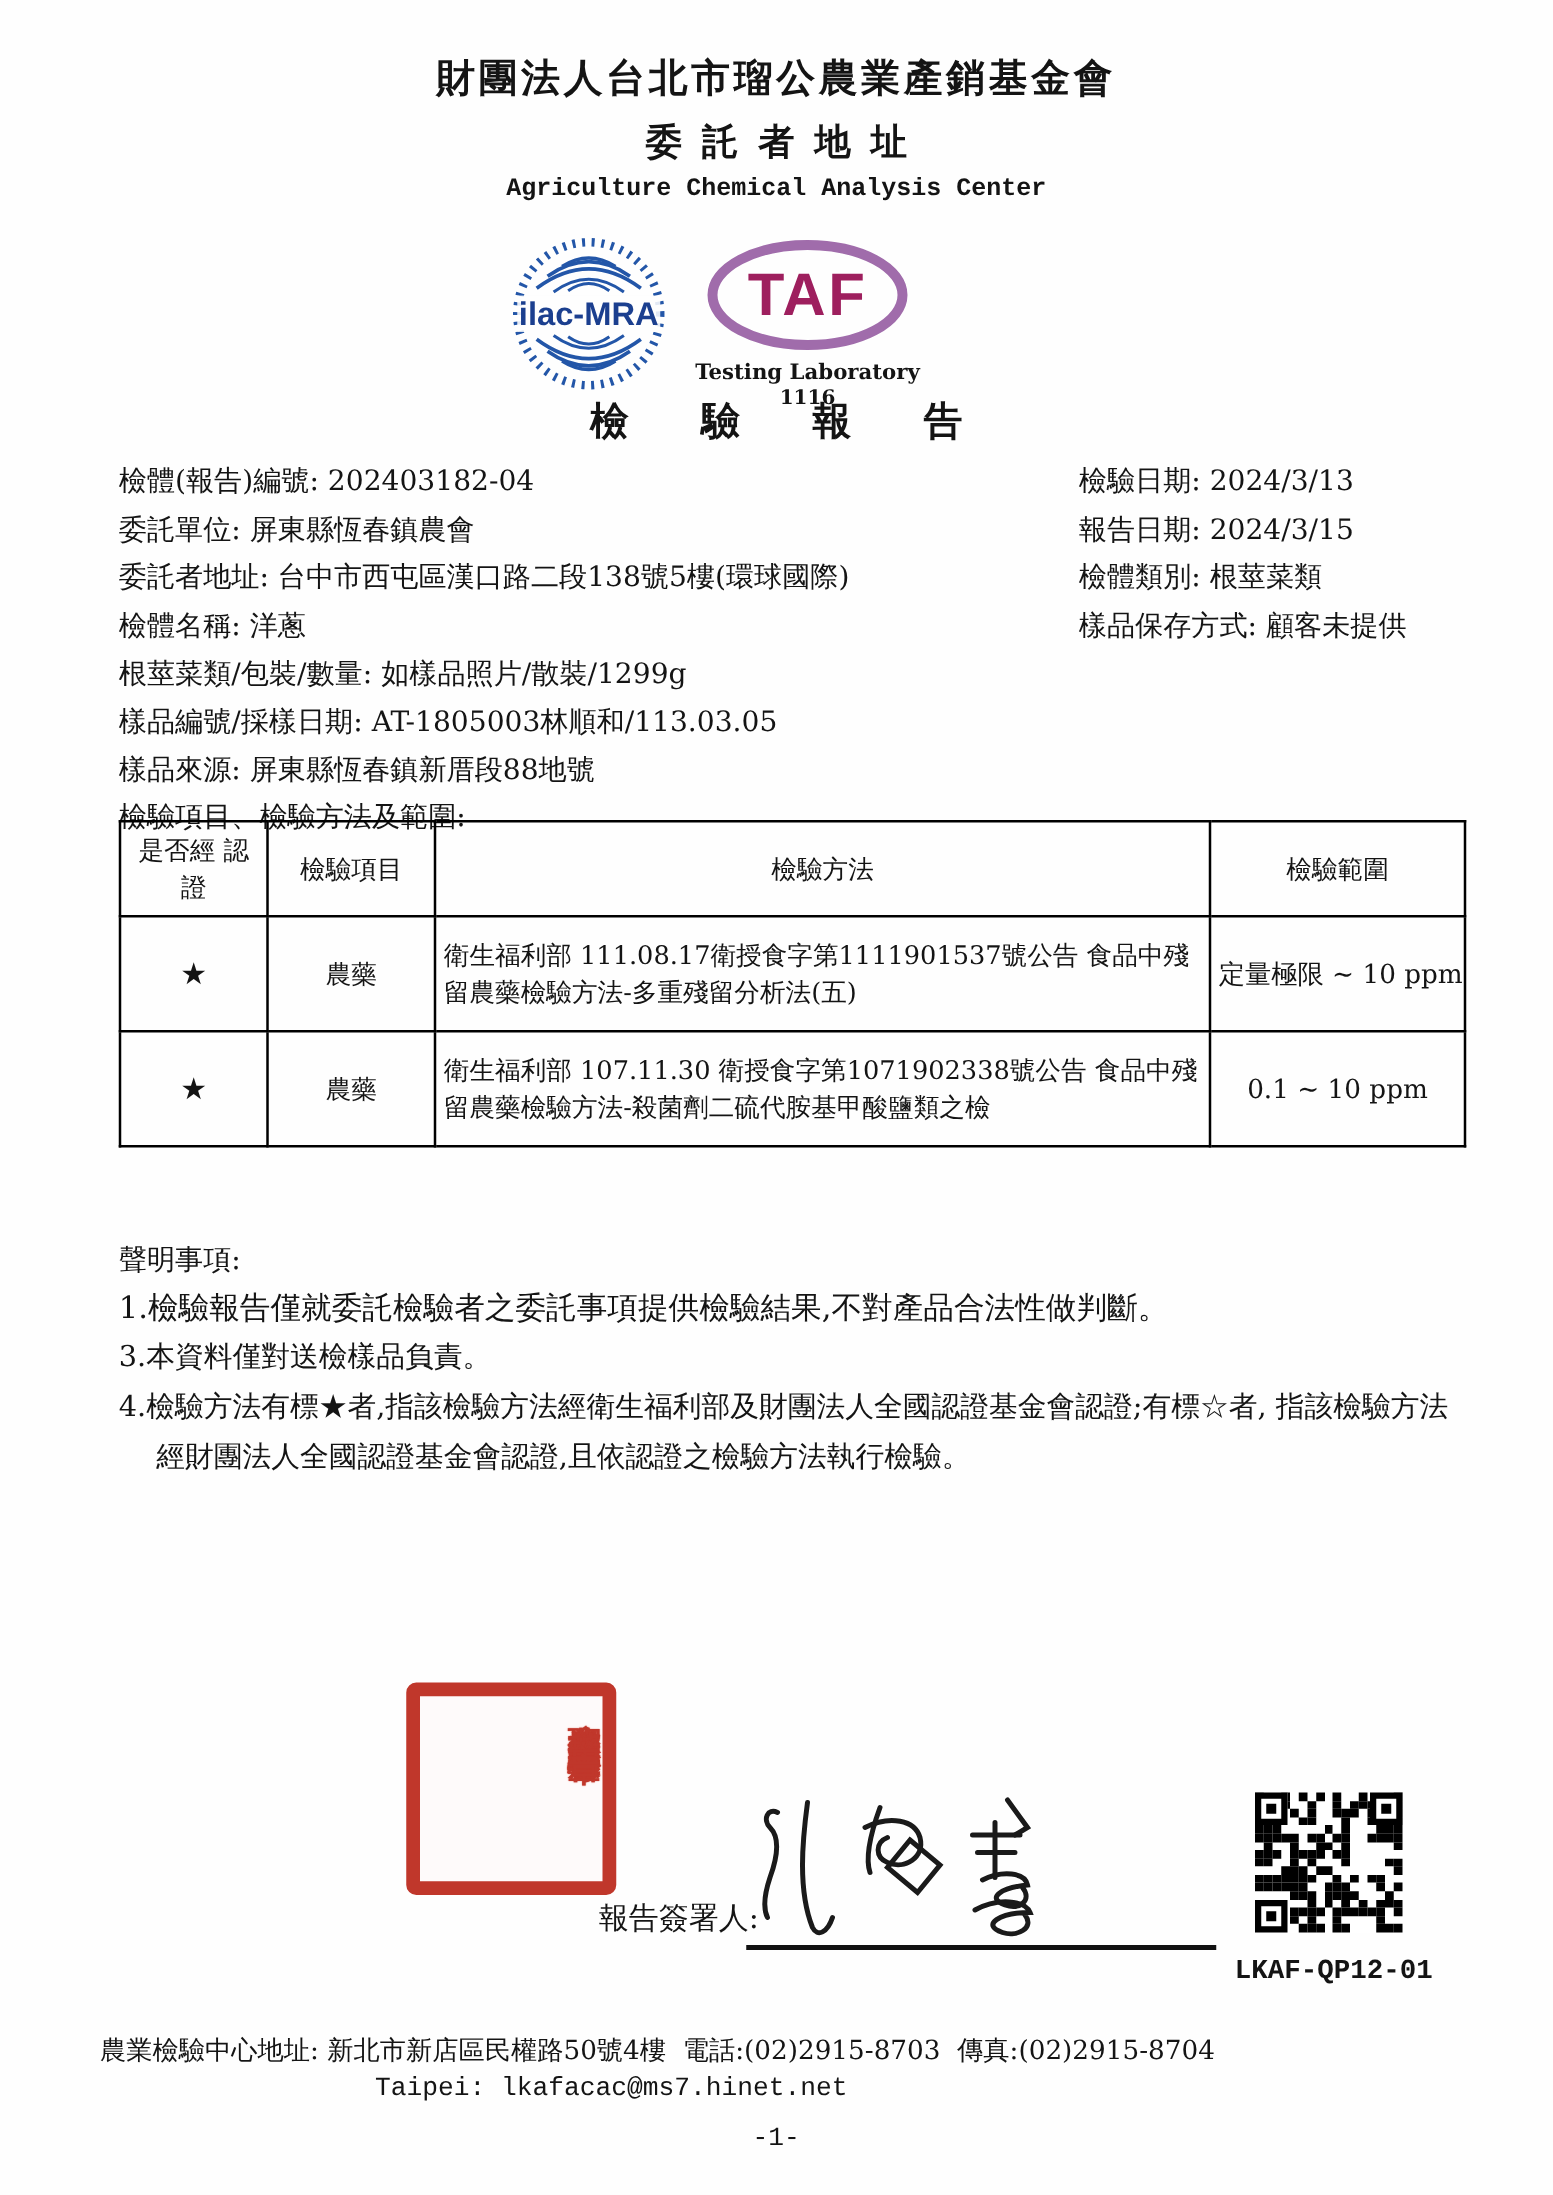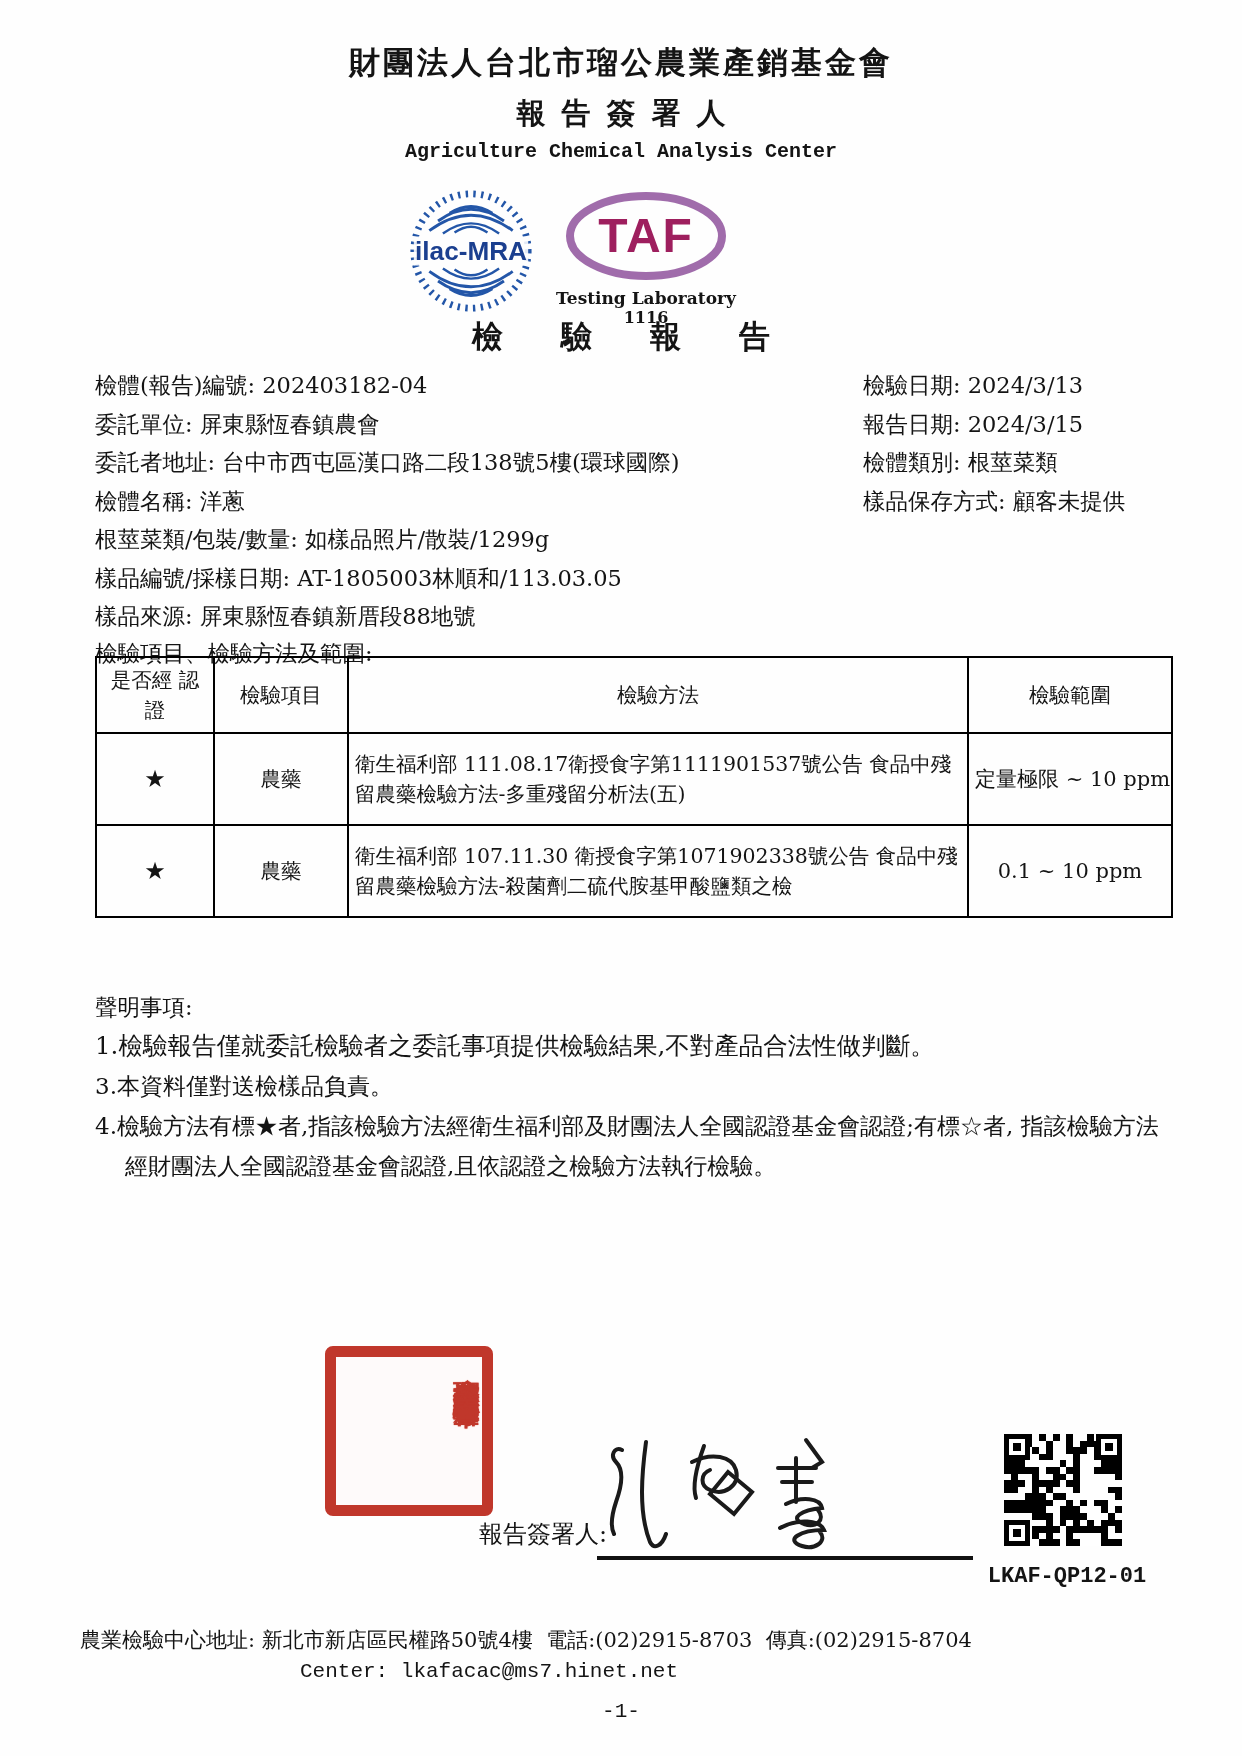--- a/index.html
+++ b/index.html
@@ -72,21 +72,21 @@
   .foot-num{position:absolute;left:0;top:1700px;width:100%;text-align:center;font-size:21px;
     font-family:"Liberation Mono","DejaVu Sans Mono",monospace;}
 </style>
 </head>
 <body>
 
 <div class="page">
 
   <div class="hdr">
     <div class="org-zh">財團法人台北市瑠公農業產銷基金會</div>
-    <div class="center-zh">報告簽署人</div>
+    <div class="center-zh">委託者地址</div>
     <div class="en-line">Agriculture Chemical Analysis Center</div>
   </div>
 
   <div class="logos">
     <svg class="ilac" viewBox="0 0 130 130">
       <circle cx="65" cy="65" r="59" fill="none" stroke="#2356a8" stroke-width="7" stroke-dasharray="2.5 5.5"></circle>
       <path d="M22,44 Q65,12 108,44" fill="none" stroke="#2356a8" stroke-width="3"></path>
       <path d="M31,34 Q65,10 99,34" fill="none" stroke="#2356a8" stroke-width="3"></path>
       <path d="M43,26 Q65,12 87,26" fill="none" stroke="#2356a8" stroke-width="3"></path>
       <path d="M36,47 Q65,26 94,47" fill="none" stroke="#2356a8" stroke-width="2.5"></path>
@@ -333,16 +333,16 @@
       <div style="grid-area:17/8;background:#000"></div>
       <div style="grid-area:17/10;background:#000"></div>
       <div style="grid-area:17/11;background:#000"></div>
       <div style="grid-area:17/15;background:#000"></div>
       <div style="grid-area:17/16;background:#000"></div>
       <div style="grid-area:17/17;background:#000"></div>
     </div>
   <div class="doc-code">LKAF-QP12-01</div>
 
   <div class="foot-addr">農業檢驗中心地址: 新北市新店區民權路50號4樓  電話:(02)2915-8703  傳真:(02)2915-8704</div>
-  <div class="foot-email">Center: lkafacac@ms7.hinet.net</div>
+  <div class="foot-email">Taipei: lkafacac@ms7.hinet.net</div>
   <div class="foot-num">-1-</div>
 
 </div>
 
 </body></html>

